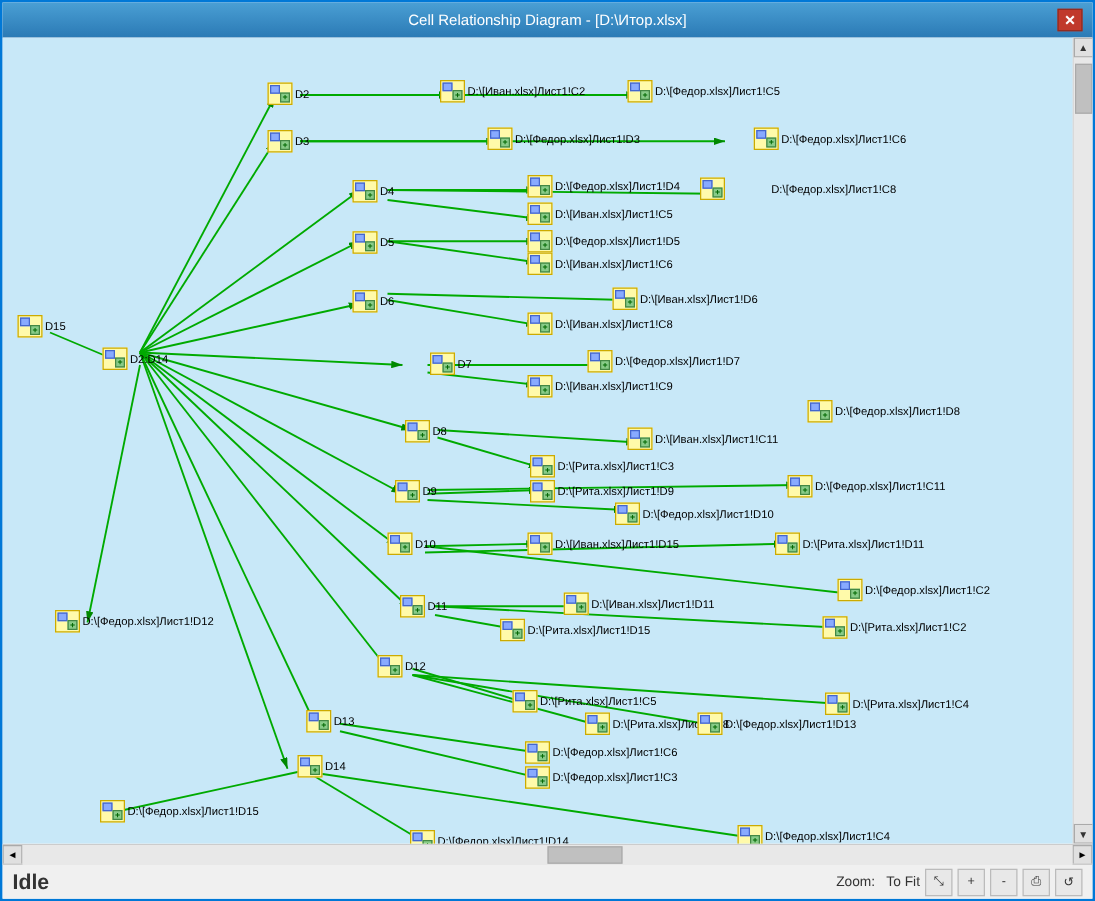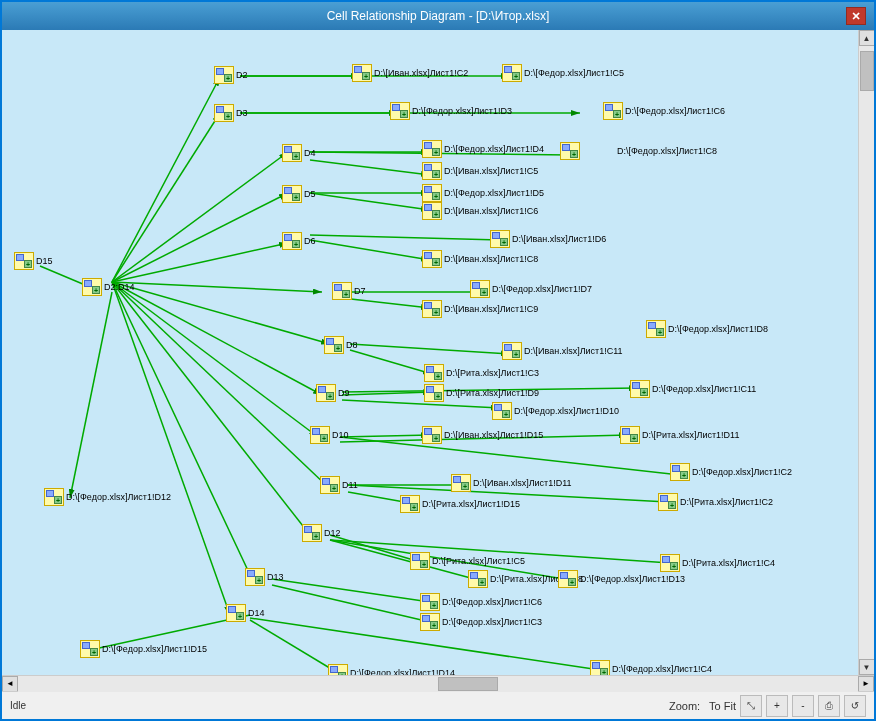--- a/index.html
+++ b/index.html
@@ -94,22 +94,23 @@
       height: 28px;
       background: #f0f0f0;
       border-top: 1px solid #ccc;
       display: flex;
       align-items: center;
       padding: 0 8px;
       flex-shrink: 0;
     }
     .status-left {
       flex: 1;
-      font-size: 10px;
+      font-size: 17px;
       color: #333;
+      font-weight: bold;
     }
     .status-right {
       display: flex;
       align-items: center;
       gap: 4px;
     }
     .status-zoom {
       font-size: 11px;
       color: #333;
     }
@@ -350,21 +351,21 @@
         </div>
 
         <div class="node-box" style="left:280px; top:202px;">
           <div class="cell-icon">
             <div class="icon-corner"></div>
             <div class="icon-plus">+</div>
           </div>
           <span class="cell-label">D6</span>
         </div>
 
-        <div class="node-box" style="left:302px; top:252px;padding-left:28px;">
+        <div class="node-box" style="left:314px; top:252px;padding-left:28px;">
           <div class="cell-icon">
             <div class="icon-corner"></div>
             <div class="icon-plus">+</div>
           </div>
           <span class="cell-label">D7</span>
         </div>
 
         <div class="node-box" style="left:322px; top:306px;">
           <div class="cell-icon">
             <div class="icon-corner"></div>
@@ -406,21 +407,21 @@
         </div>
 
         <div class="node-box" style="left:243px; top:538px;">
           <div class="cell-icon">
             <div class="icon-corner"></div>
             <div class="icon-plus">+</div>
           </div>
           <span class="cell-label">D13</span>
         </div>
 
-        <div class="node-box" style="left:224px; top:574px;text-align:right;">
+        <div class="node-box" style="left:236px; top:574px;text-align:right;">
           <div class="cell-icon">
             <div class="icon-corner"></div>
             <div class="icon-plus">+</div>
           </div>
           <span class="cell-label">D14</span>
         </div>
 
         <div class="node-box" style="left:350px; top:34px;">
           <div class="cell-icon">
             <div class="icon-corner"></div>

